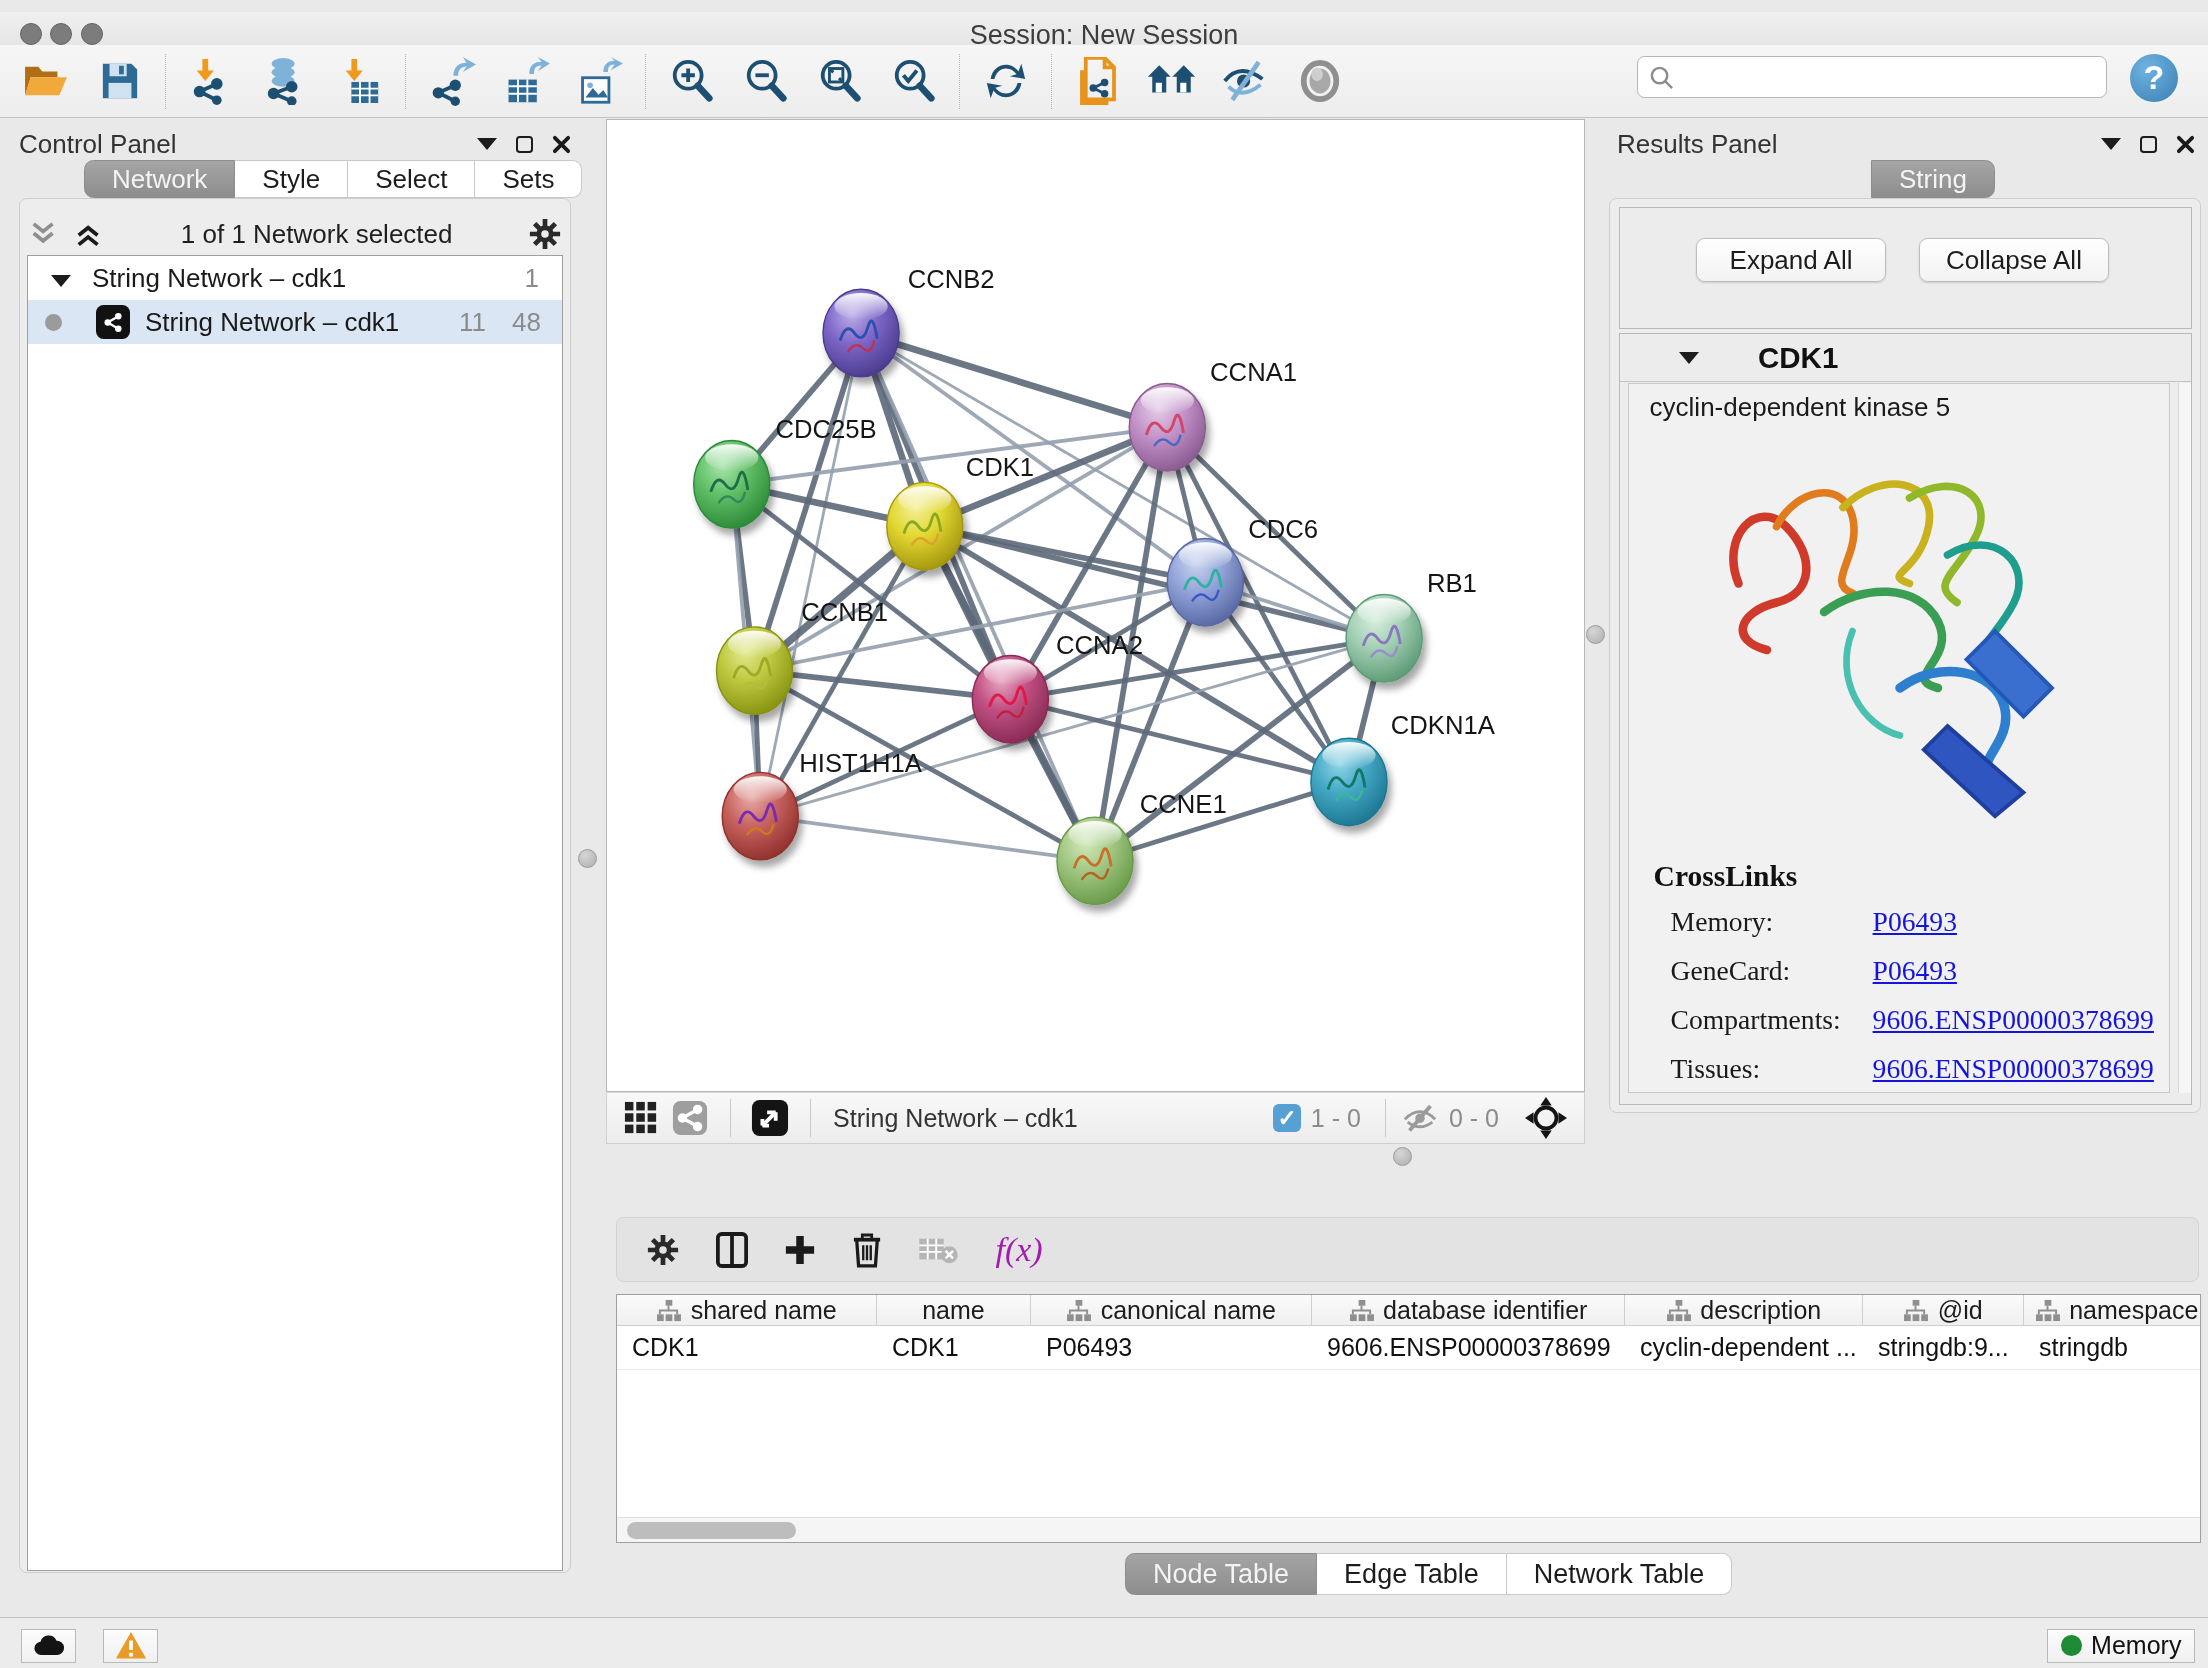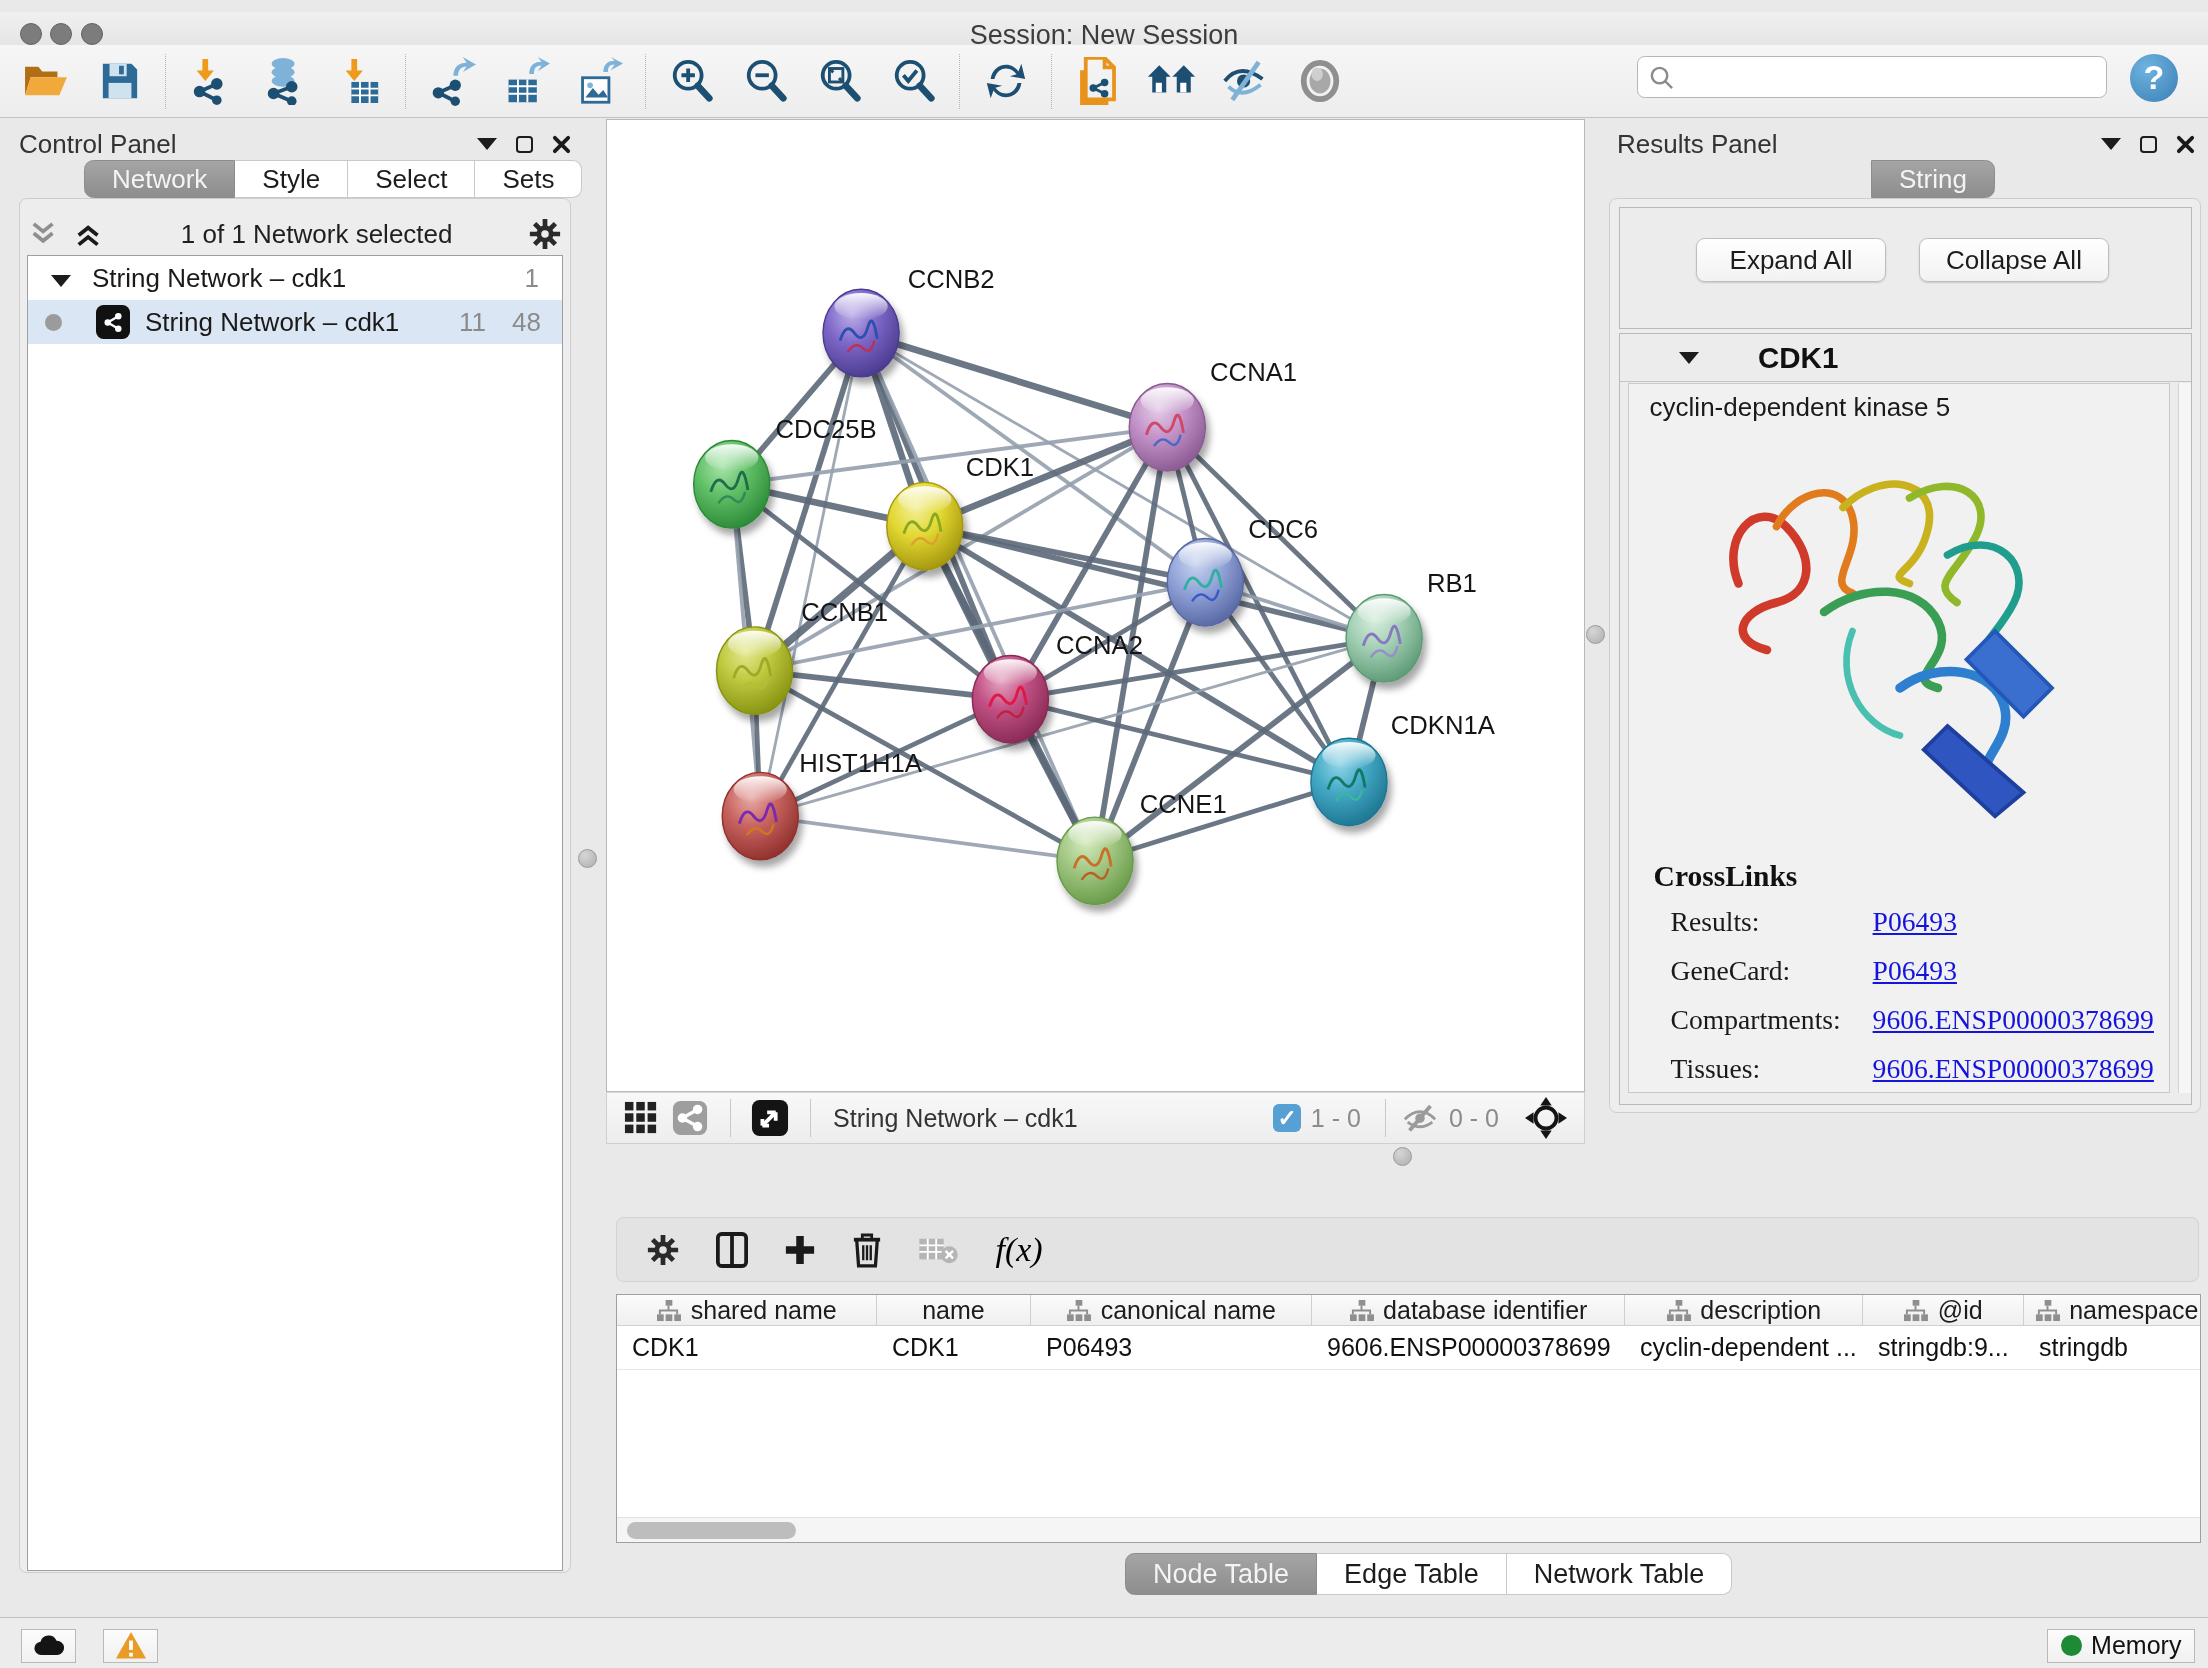--- a/index.html
+++ b/index.html
@@ -668,21 +668,21 @@
             <path d="M300 200 L360 260 L330 290 L270 230 Z" stroke="#2458b8" stroke-width="4" fill="#3a6fd0"></path>
             <path d="M250 300 L330 370 L300 395 L225 325 Z" stroke="#1e3f9e" stroke-width="4" fill="#2e55c0"></path>
             <path d="M150 200 C130 250 160 300 200 310" stroke="#49c0b0" stroke-width="7"></path>
           </g>
         </svg>
       </div>
       <div id="crosslinks">
         <h3>CrossLinks</h3>
         <div id="cl-rows">
             <div class="cl-row">
-              <span class="cl-label">Results:</span>
+              <span class="cl-label">Memory:</span>
               <a class="cl-link">P06493</a>
             </div>
             <div class="cl-row">
               <span class="cl-label">GeneCard:</span>
               <a class="cl-link">P06493</a>
             </div>
             <div class="cl-row">
               <span class="cl-label">Compartments:</span>
               <a class="cl-link">9606.ENSP00000378699</a>
             </div>
@@ -720,21 +720,21 @@
         <path d="M12 14v16M16 14v16M20 14v16" stroke="#1a1a1a" stroke-width="2.5"></path>
       </svg>
     <svg width="42" height="30" viewBox="0 0 44 32">
         <rect x="1" y="4" width="26" height="22" fill="#b5b5b5"></rect>
         <g stroke="#fff" stroke-width="2">
           <path d="M1 11h26M1 18h26M10 4v22M19 4v22"></path>
         </g>
         <circle cx="33" cy="21" r="9" fill="#b5b5b5"></circle>
         <path d="M29 17l8 8M37 17l-8 8" stroke="#fff" stroke-width="2.5"></path>
       </svg>
-    <span style="font-family:'Liberation Serif',serif;font-style:italic;font-size:34px;color:#000000">f(x)</span>
+    <span style="font-family:'Liberation Serif',serif;font-style:italic;font-size:34px;color:#a21caf">f(x)</span>
   </div>
   <div class="abs" id="tp-table">
     <div id="tp-headrow">
         <div class="th" style="width: 260px;">
           <span>
             <svg width="25" height="23" viewBox="0 0 26 24">
               <g fill="#8f8f8f">
                 <rect x="10" y="1" width="7" height="6"></rect>
                 <rect x="1" y="16" width="7" height="7"></rect>
                 <rect x="10" y="16" width="7" height="7"></rect>

